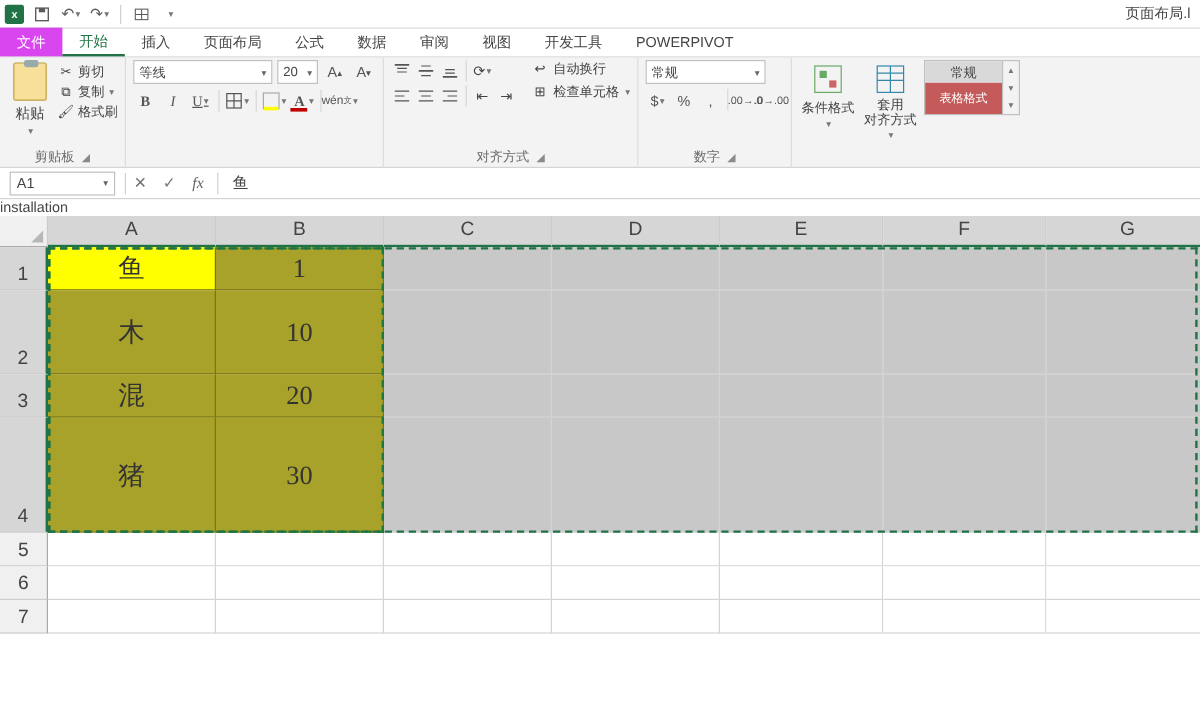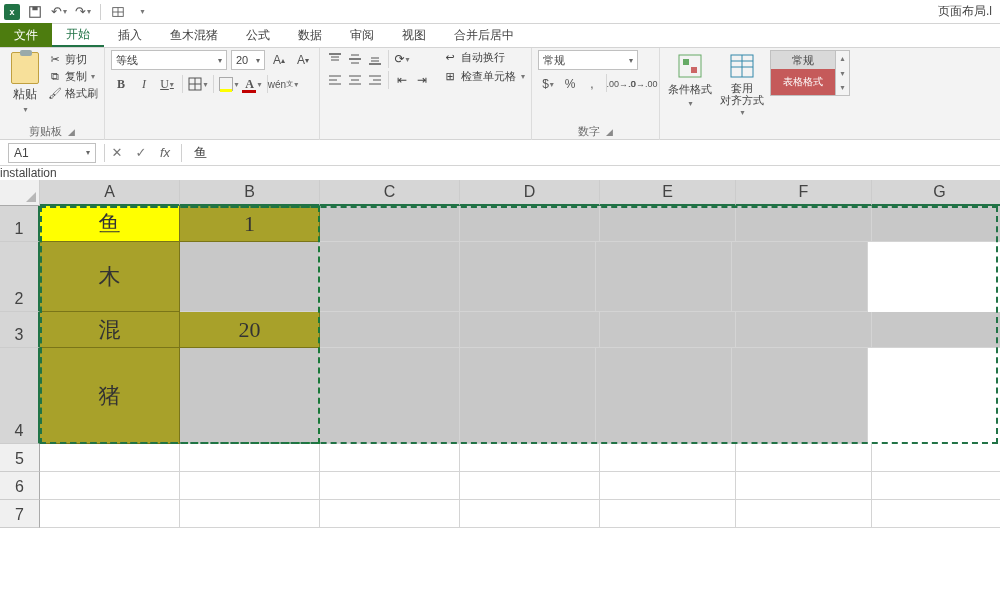--- a/index.html
+++ b/index.html
@@ -9,21 +9,21 @@
 .titlebar { height: 24px; background: #fff; border-bottom: 1px solid #d4d4d4; display: flex; align-items: center; padding: 0 4px; }
 .titlebar .qat { display: flex; align-items: center; gap: 6px; }
 .qat .excel-icon { width: 16px; height: 16px; background: #217346; border-radius: 2px; display: flex; align-items: center; justify-content: center; color: #fff; font-size: 9px; font-weight: bold; }
 .qat .tb-icon { width: 18px; height: 18px; display: flex; align-items: center; justify-content: center; color: #5a5a5a; font-size: 13px; }
 .qat .tb-icon svg { width: 14px; height: 14px; }
 .qat .sep { width: 1px; height: 16px; background: #d0d0d0; margin: 0 2px; }
 .titlebar .doc-title { margin-left: auto; font-size: 12px; color: #444; padding-right: 4px; }
 
 
 .ribbon-tabs { height: 24px; background: #fff; display: flex; align-items: flex-end; border-bottom: 1px solid #d4d4d4; }
-.ribbon-tabs .file-tab { background: #4d7c0f; color: #fff; padding: 4px 14px; font-size: 12px; height: 24px; display: flex; align-items: center; }
+.ribbon-tabs .file-tab { background: #d946ef; color: #fff; padding: 4px 14px; font-size: 12px; height: 24px; display: flex; align-items: center; }
 .ribbon-tabs .tab { padding: 4px 14px; font-size: 12px; color: #444; height: 24px; display: flex; align-items: center; cursor: pointer; }
 .ribbon-tabs .tab.active { color: #217346; border-bottom: 2px solid #217346; }
 
 
 .ribbon { height: 92px; background: #f3f3f3; border-bottom: 1px solid #d4d4d4; display: flex; }
 .group { border-right: 1px solid #dcdcdc; padding: 2px 6px 0 6px; display: flex; flex-direction: column; justify-content: space-between; height: 92px; }
 .group-top { display: flex; align-items: flex-start; gap: 4px; flex: 1; }
 .group-label { font-size: 11px; color: #6a6a6a; text-align: center; height: 16px; line-height: 14px; }
 .group-label .dlg { font-size: 9px; color: #8a8a8a; margin-left: 6px; }
 
@@ -74,21 +74,21 @@
 .style-gallery .sg-bot { flex: 1; background: #c55a5a; color: #fff; display: flex; align-items: center; justify-content: center; font-size: 10px; }
 .sg-caret { width: 14px; display: flex; flex-direction: column; border: 1px solid #c0c0c0; border-left: none; font-size: 8px; }
 .sg-caret div { flex: 1; display: flex; align-items: center; justify-content: center; color: #777; }
 
 
 .fbar { height: 26px; border-bottom: 1px solid #d4d4d4; display: flex; align-items: center; background: #fff; }
 .namebox { width: 88px; height: 20px; border: 1px solid #c0c0c0; margin: 0 8px; display: flex; align-items: center; padding: 0 5px; font-size: 12px; position: relative; }
 .namebox .caret { margin-left: auto; font-size: 8px; color: #666; }
 .fb-sep { width: 1px; height: 18px; background: #d0d0d0; }
 .fb-btn { width: 24px; height: 20px; display: flex; align-items: center; justify-content: center; color: #777; font-size: 13px; }
-.fb-fx { font-style: italic; font-family: Liberation Sans, sans-serif; color: #666; }
+.fb-fx { font-style: italic; font-family: Liberation Serif, serif; color: #666; }
 .fb-sep2 { width: 1px; height: 18px; background: #d0d0d0; margin: 0 4px; }
 .formula-input { flex: 1; height: 20px; display: flex; align-items: center; padding: 0 8px; font-size: 13px; }
 
 
 .sheet { position: relative; background: #fff; }
 .corner { position: absolute; left: 0; top: 0; width: 40px; height: 26px; background: #f0f0f0; border-right: 1px solid #ccc; border-bottom: 1px solid #aaa; }
 .corner::after { content: ""; position: absolute; right: 3px; bottom: 3px; width: 0; height: 0; border-left: 10px solid transparent; border-bottom: 10px solid #b7b7b7; }
 .colhdrs { position: absolute; left: 40px; top: 0; height: 26px; display: flex; }
 .colhdr { background: #f0f0f0; border-right: 1px solid #ccc; border-bottom: 1px solid #aaa; display: flex; align-items: center; justify-content: center; font-size: 16px; color: #444; }
 .rowhdrs { position: absolute; left: 0; top: 26px; width: 40px; }
@@ -136,26 +136,27 @@
       </div>
   </div>
   <div class="doc-title">页面布局.l</div>
 </div>
 
 
 <div class="ribbon-tabs">
   <div class="file-tab">文件</div>
   <div class="tab active">开始</div>
   <div class="tab">插入</div>
-  <div class="tab">鱼木混猪</div>
+  <div class="tab">页面布局</div>
   <div class="tab">公式</div>
   <div class="tab">数据</div>
   <div class="tab">审阅</div>
   <div class="tab">视图</div>
-  <div class="tab">合并后居中</div>
+  <div class="tab">开发工具</div>
+  <div class="tab">POWERPIVOT</div>
 </div>
 
 
 <div class="ribbon">
 
   <div class="group">
     <div class="group-top">
       <div class="paste-btn">
         <div class="paste-icon"></div>
         <div>粘贴</div>
@@ -282,20 +283,21 @@
           <span class="mini-icon">↩</span>
           <span>自动换行</span>
         </div>
         <div class="lbl-row">
           <span class="mini-icon">⊞</span>
           <span>检查单元格</span>
           <span class="dd">▾</span>
         </div>
       </div>
     </div>
+    <div class="group-label"><span>对齐方式</span><span class="dlg">◢</span></div>
   </div>
 
   <div class="group">
     <div class="group-top">
       <div class="num-col">
         <div class="combo num-combo">
           <span>常规</span>
           <span class="caret">▾</span>
         </div>
         <div class="num-row">
@@ -398,39 +400,41 @@
       <div class="cell olive" style="width:140px;height:36px">1</div>
       <div class="cell grey-sel" style="width:140px;height:36px"></div>
       <div class="cell grey-sel" style="width:140px;height:36px"></div>
       <div class="cell grey-sel" style="width:136px;height:36px"></div>
       <div class="cell grey-sel" style="width:136px;height:36px"></div>
       <div class="cell grey-sel" style="width:136px;height:36px"></div>
     </div>
 
     <div class="cellrow">
       <div class="cell olive" style="width:140px;height:70px">木</div>
+      <div class="cell olive" style="width:140px;height:70px">10</div>
       <div class="cell grey-sel" style="width:140px;height:70px"></div>
       <div class="cell grey-sel" style="width:140px;height:70px"></div>
       <div class="cell grey-sel" style="width:136px;height:70px"></div>
       <div class="cell grey-sel" style="width:136px;height:70px"></div>
       <div class="cell grey-sel" style="width:136px;height:70px"></div>
     </div>
 
     <div class="cellrow">
       <div class="cell olive" style="width:140px;height:36px">混</div>
       <div class="cell olive" style="width:140px;height:36px">20</div>
       <div class="cell grey-sel" style="width:140px;height:36px"></div>
       <div class="cell grey-sel" style="width:140px;height:36px"></div>
       <div class="cell grey-sel" style="width:136px;height:36px"></div>
       <div class="cell grey-sel" style="width:136px;height:36px"></div>
       <div class="cell grey-sel" style="width:136px;height:36px"></div>
     </div>
 
     <div class="cellrow">
       <div class="cell olive" style="width:140px;height:96px">猪</div>
+      <div class="cell olive" style="width:140px;height:96px">30</div>
       <div class="cell grey-sel" style="width:140px;height:96px"></div>
       <div class="cell grey-sel" style="width:140px;height:96px"></div>
       <div class="cell grey-sel" style="width:136px;height:96px"></div>
       <div class="cell grey-sel" style="width:136px;height:96px"></div>
       <div class="cell grey-sel" style="width:136px;height:96px"></div>
     </div>
 
     <div class="cellrow">
       <div class="cell" style="width:140px;height:28px"></div>
       <div class="cell" style="width:140px;height:28px"></div>

